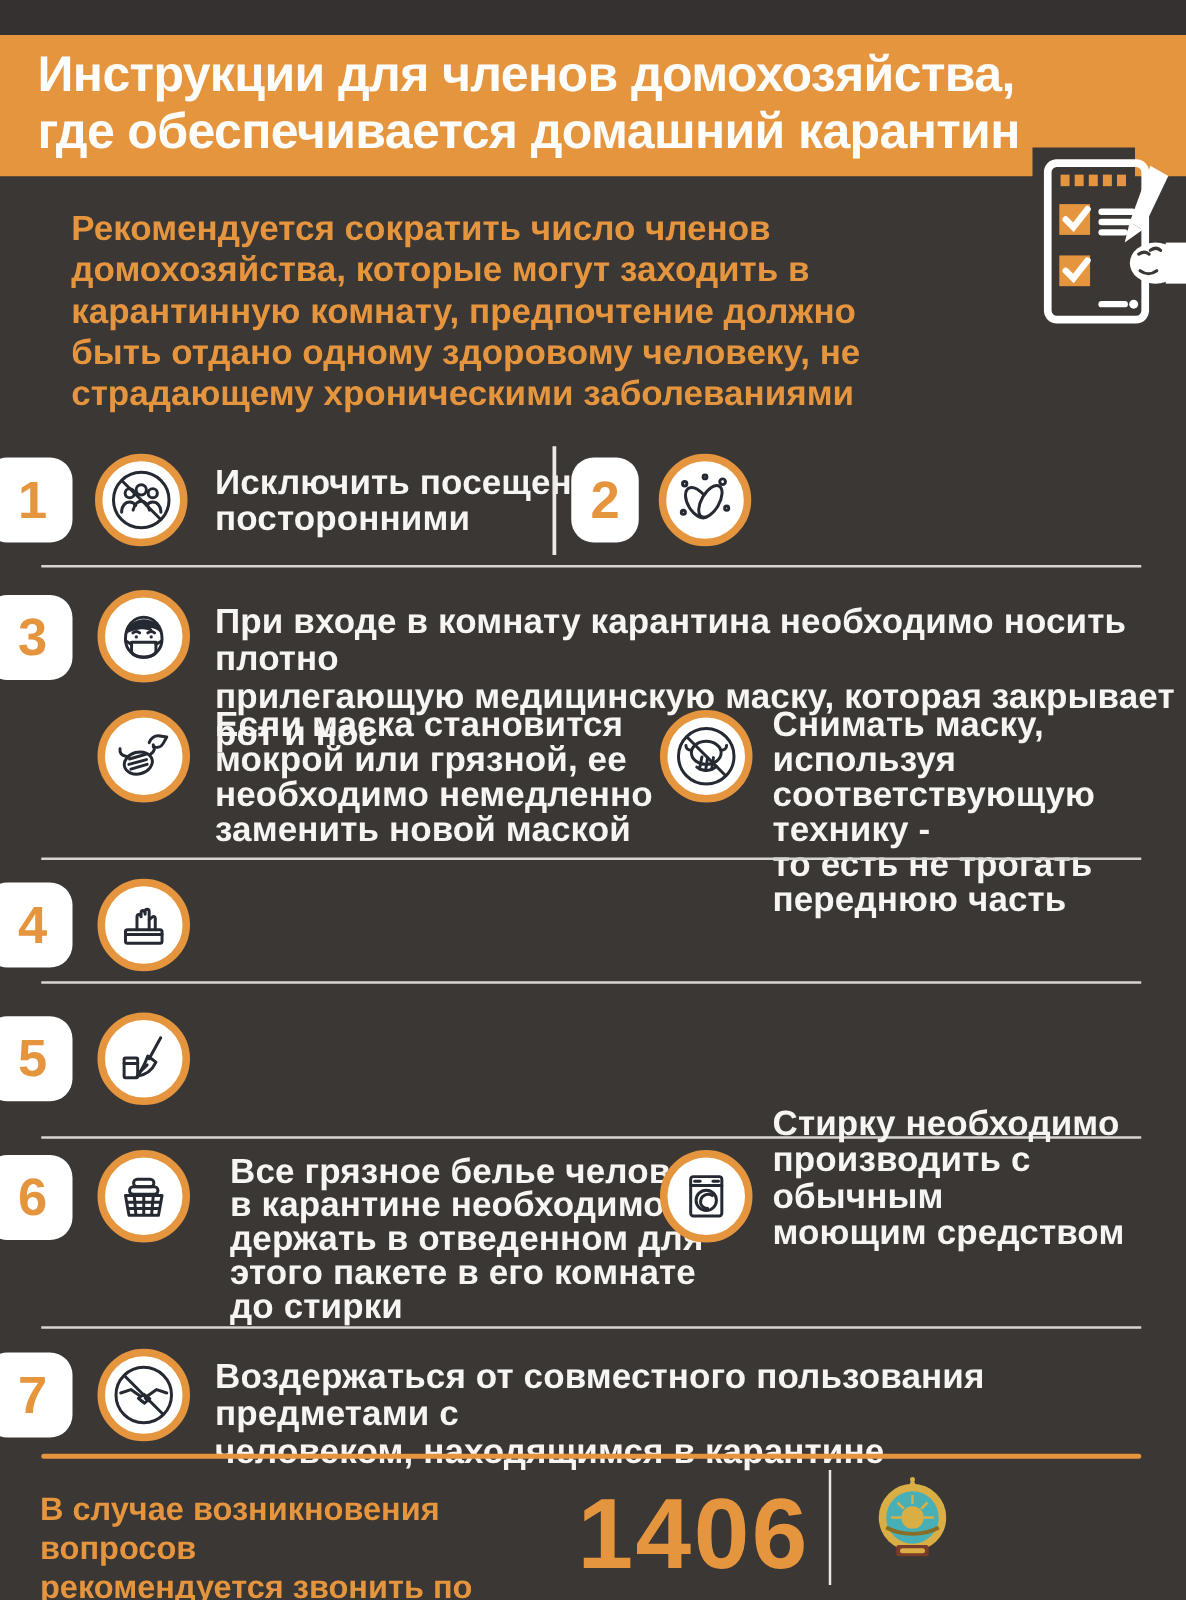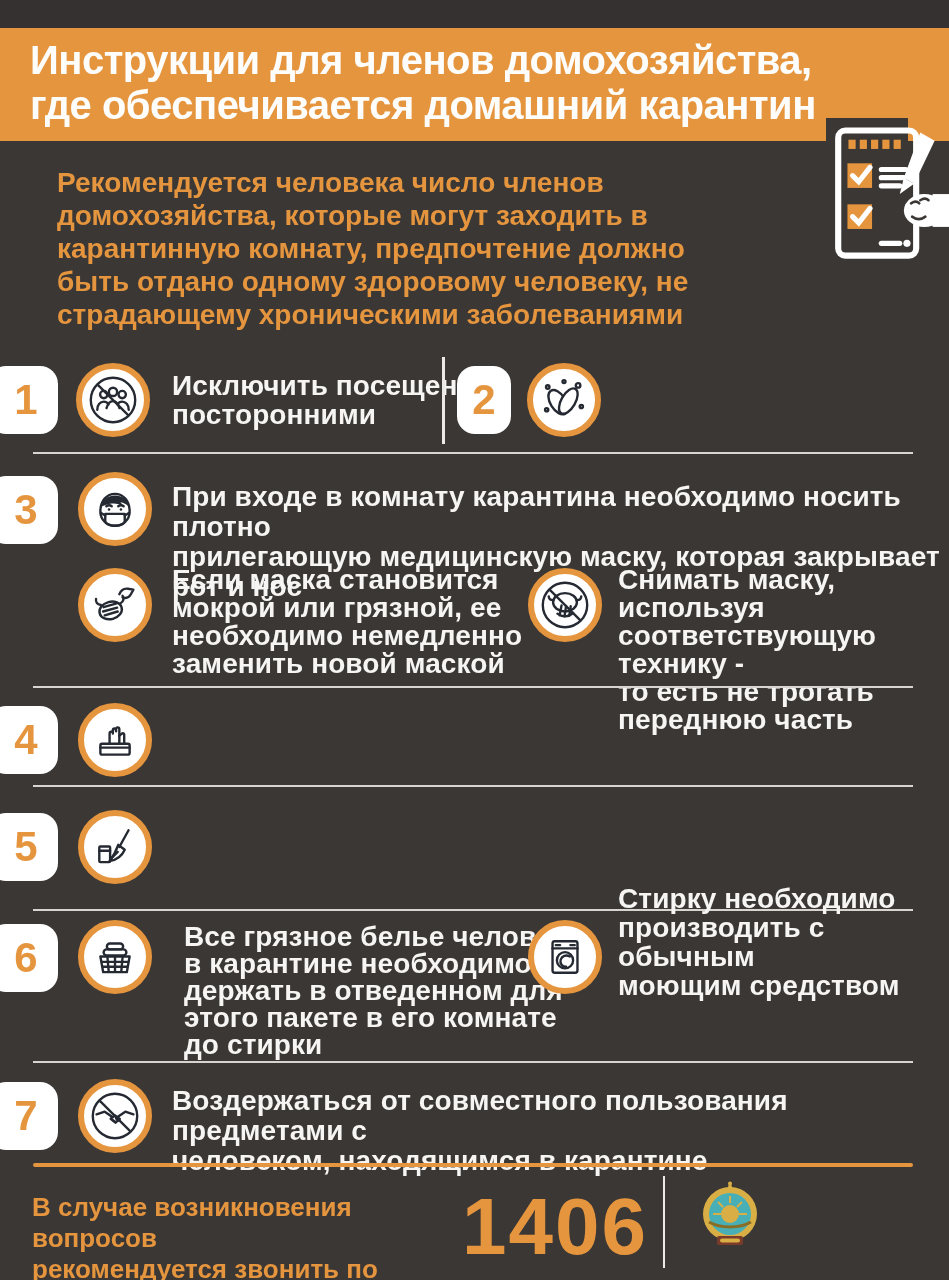--- a/index.html
+++ b/index.html
@@ -75,21 +75,21 @@
       <polygon class="cwf" points="88,14 102,22 82,64 72,58"></polygon>
       <polygon class="cwf" points="72,58 82,64 68,74"></polygon>
       <ellipse class="cwf" cx="92" cy="90" rx="20" ry="16"></ellipse>
       <rect class="cwf" x="100" y="74" width="16" height="32"></rect>
       <path class="cd" d="M79 83c3-2 6-2 8 0"></path>
       <path class="cd" d="M88 80c3-2 6-2 8 0"></path>
       <path class="cd" d="M80 96c4 3 9 3 13 0"></path>
     </svg>
   </div>
 
-  <div class="intro">Рекомендуется человека число членов
+  <div class="intro">Рекомендуется сократить число членов
 домохозяйства, которые могут заходить в
 карантинную комнату, предпочтение должно
 быть отдано одному здоровому человеку, не
 страдающему хроническими заболеваниями</div>
 
   <div class="badge edge" style="top:366px">
       <span>1</span>
     </div>
   <div class="cicon" style="left:76px;top:363px">
     <svg viewBox="0 0 48 48">

